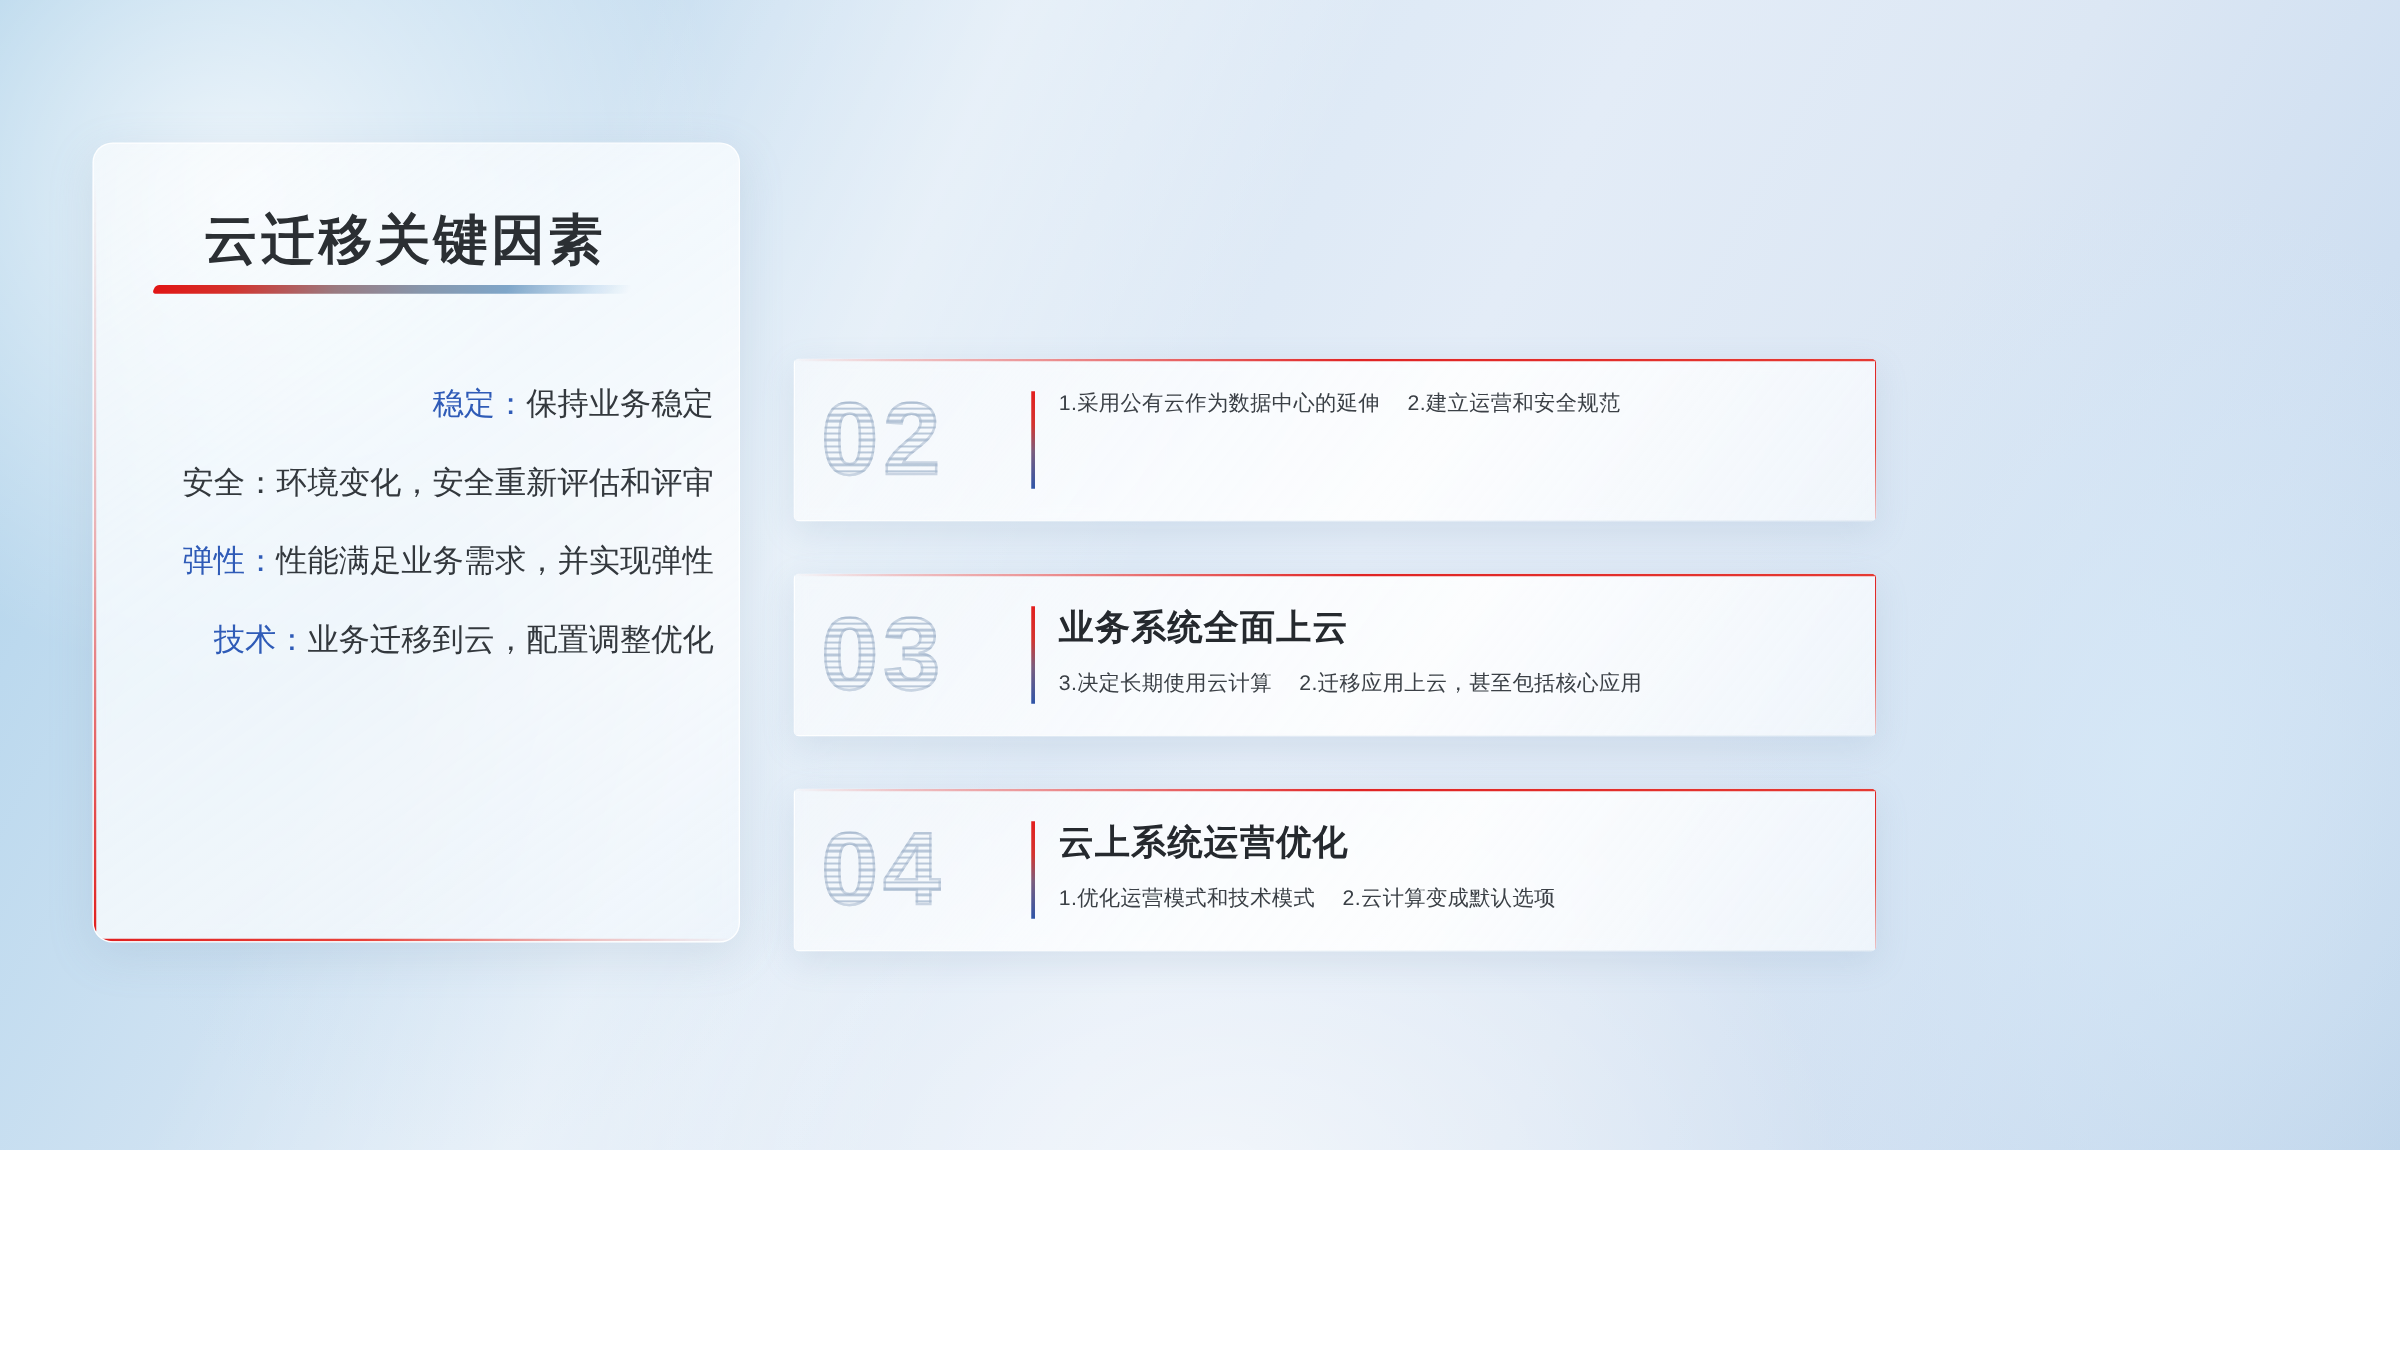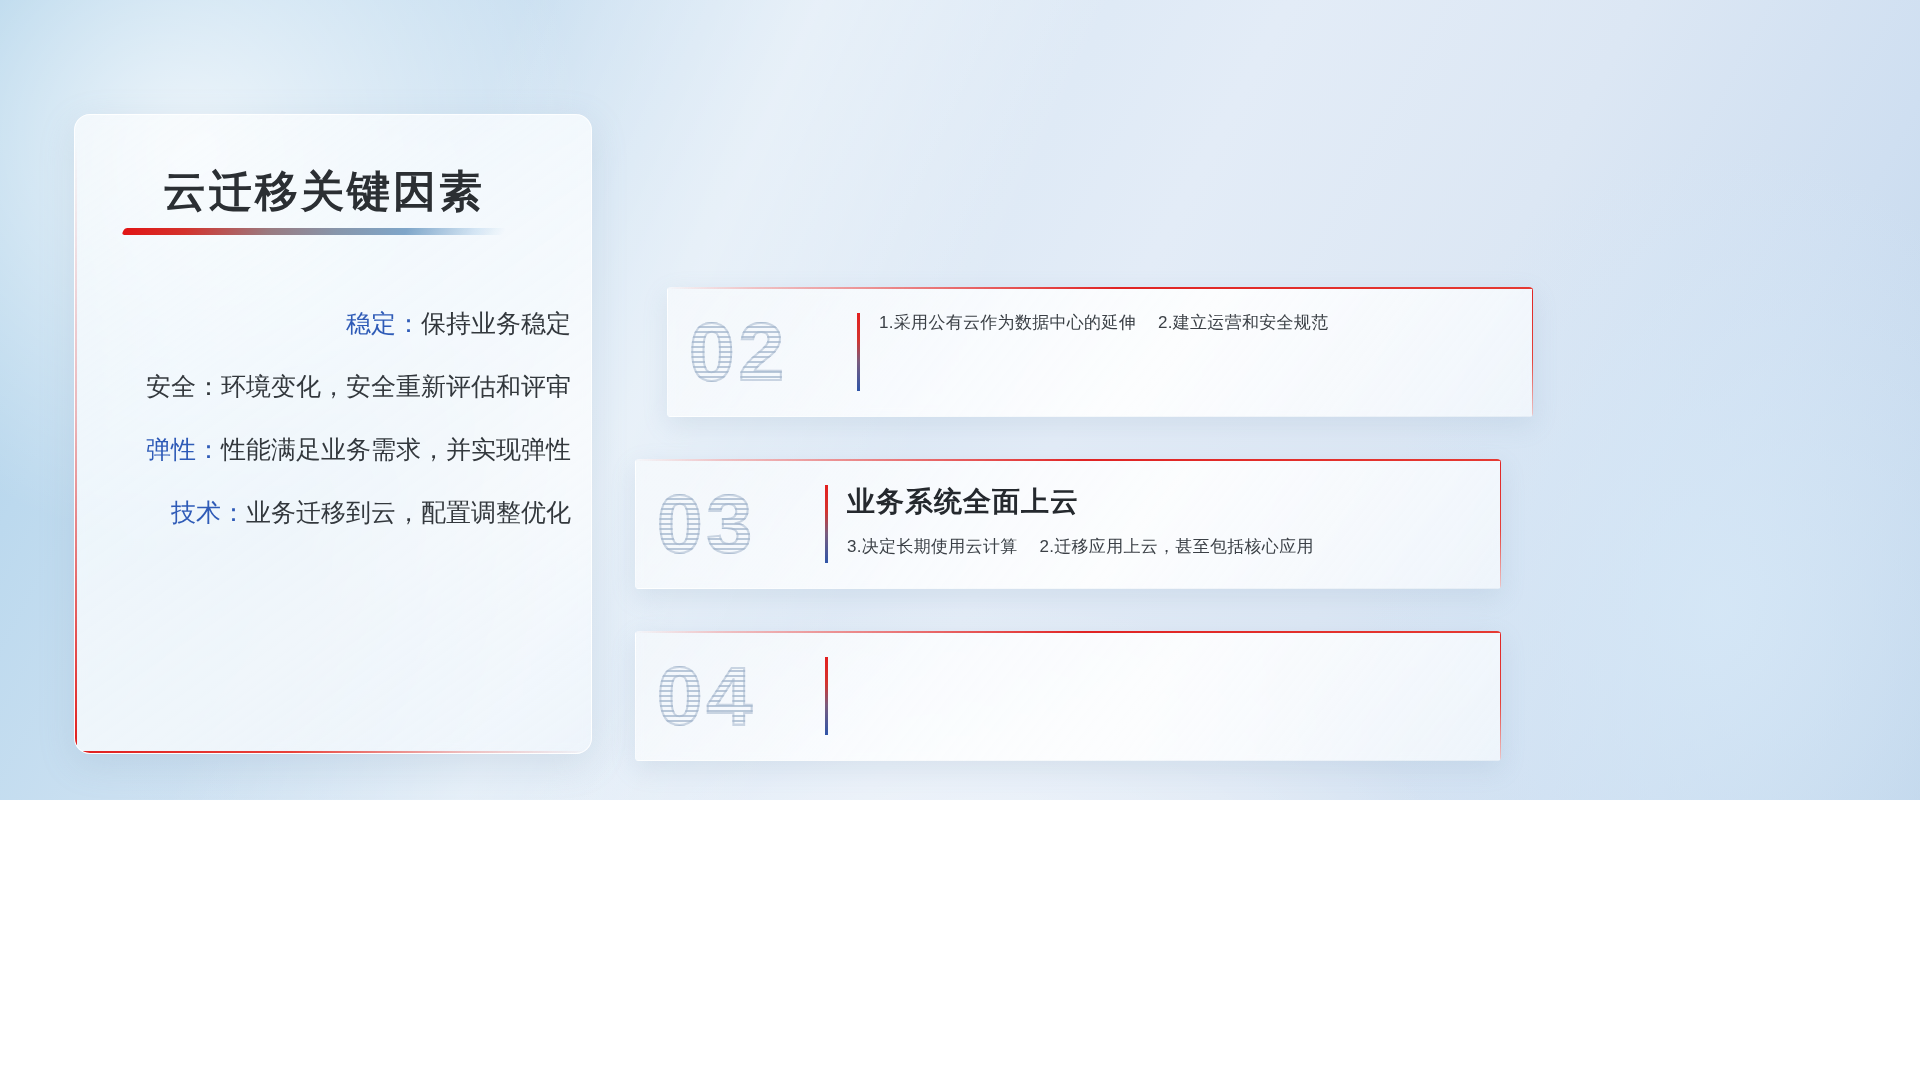--- a/index.html
+++ b/index.html
@@ -8,21 +8,21 @@
     width: 1920px;
     height: 1080px;
     overflow: hidden;
     font-family: "Liberation Sans", "DejaVu Sans", sans-serif;
   }
 
   
   #slide {
     position: relative;
     width: 1920px;
-    height: 800px;
+    height: 920px;
     background: linear-gradient(118deg,
         #a9cfe8 0%,
         #bcd9ee 12%,
         #cfe2f2 26%,
         #dbe8f5 40%,
         #e3ecf7 55%,
         #dce7f4 70%,
         #cfdff1 84%,
         #bed4ea 100%);
     overflow: hidden;
@@ -172,21 +172,21 @@
     background: linear-gradient(180deg, rgba(255,255,255,0.95) 0%, rgba(255,255,255,0.35) 100%);
   }
   .card-edge-bottom {
     position: absolute;
     left: 0; right: 0; bottom: 0;
     height: 1px;
     background: linear-gradient(90deg, rgba(255,255,255,0.9) 0%, rgba(220,230,240,0.55) 100%);
   }
 
   #card-1 { top: 115px; }
-  #card-2 { top: 287px; margin-left: 32px; }
+  #card-2 { top: 287px; }
   #card-3 { top: 459px; }
   #card-4 { top: 631px; }
 
   .card-number {
     position: absolute;
     left: 22px; top: 50%;
     transform: translateY(-50%);
     font-size: 82px;
     font-weight: 700;
     letter-spacing: 4px;
@@ -296,15 +296,21 @@
         <span>3.决定长期使用云计算</span><span class="gap"></span><span>2.迁移应用上云，甚至包括核心应用</span>
       </div>
     </div>
   </div>
 
   <div class="card" id="card-4">
     <div class="card-edge-left"></div>
     <div class="card-edge-bottom"></div>
     <div class="card-number">04</div>
     <div class="card-accent"></div>
+    <div class="card-body">
+      <div class="card-title">云上系统运营优化</div>
+      <div class="card-desc">
+        <span>1.优化运营模式和技术模式</span><span class="gap"></span><span>2.云计算变成默认选项</span>
+      </div>
+    </div>
   </div>
 
 </div>
 
 </body></html>

